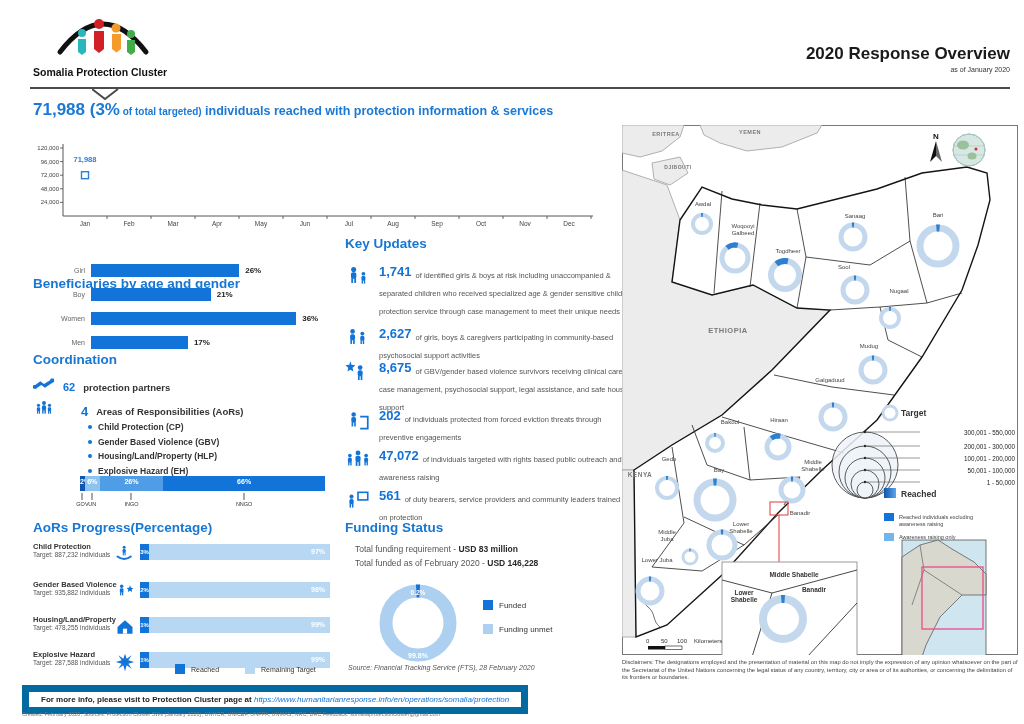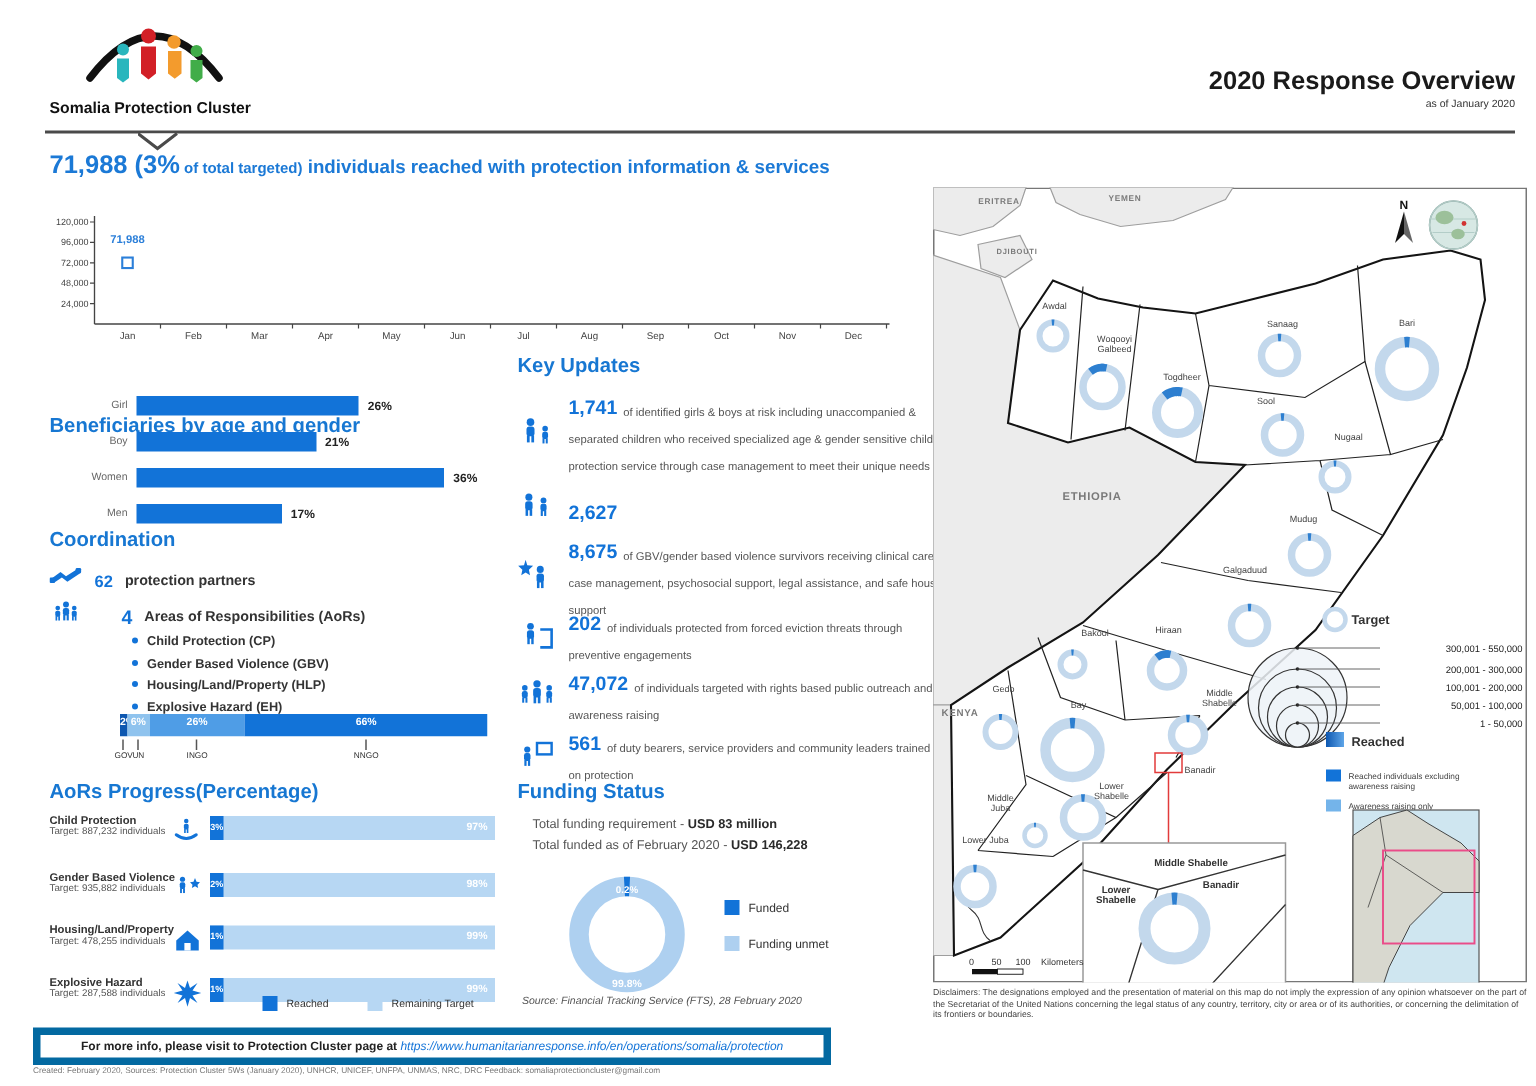--- a/index.html
+++ b/index.html
@@ -37,30 +37,30 @@
   .aor-row { position:absolute; left:0; width:300px; height:30px; }
   .aor-name { font-size:7.5px; font-weight:bold; color:#333; }
   .aor-target { font-size:6.5px; color:#555; }
   .aor-bar { position:absolute; left:107px; top:2px; width:190px; height:16px; background:#b7d7f3; }
   .aor-reached { position:absolute; left:0; top:0; height:16px; background:#1273d8; color:#fff; font-size:6px; font-weight:bold; text-align:center; line-height:16px; }
   .aor-rem { position:absolute; right:5px; top:0; height:16px; line-height:16px; color:#fff; font-size:7px; font-weight:bold; }
   .aor-icon { position:absolute; left:82px; top:2px; }
   .legend-row { display:flex; align-items:center; gap:6px; font-size:7px; color:#333; }
   .sq { width:10px; height:10px; display:inline-block; }
   
-  .ku-item { position:absolute; display:flex; gap:8px; width:285px;align-items:center; }
+  .ku-item { position:absolute; display:flex; gap:8px; width:285px; }
   .ku-icon { flex:0 0 26px; }
   .ku-num { color:#1273d8; font-size:13px; font-weight:800; margin-right:4px; float:left; }
   .ku-text { font-size:7.5px; color:#555; line-height:9px; }
   
   .fund-line { font-size:8.5px; color:#555; }
   .fund-bold { font-weight:bold; color:#2a2a2a; }
   .fund-src { font-size:7px; font-style:italic; color:#555; }
   
-  .info-box { border:5px solid #0369a1; padding:3px 27px; font-size:8px; font-weight:bold; color:#222; white-space:nowrap; }
+  .info-box { border:7px solid #0369a1; padding:3px 12px; font-size:8px; font-weight:bold; color:#222; white-space:nowrap; }
   .info-link { color:#1273d8; font-style:italic; font-weight:normal; text-decoration:none; }
   .credits { font-size:5.5px; color:#777; }
   .disclaimer { font-size:5.8px; color:#444; line-height:7.5px; }
   svg text { font-family:"Liberation Sans", sans-serif; }
 </style>
 </head>
 <body>
 
 <div class="page">
 
@@ -335,21 +335,21 @@
               <circle cx="7" cy="5" r="2.16"></circle>
               <rect x="4.720000000000001" y="7.52" width="4.56" height="5.52" rx="1.68"></rect>
               <rect x="4.96" y="12.44" width="1.56" height="4.08"></rect>
               <rect x="7.48" y="12.44" width="1.56" height="4.08"></rect>
               <circle cx="16" cy="7" r="1.8"></circle>
               <rect x="14.1" y="9.1" width="3.8" height="4.6" rx="1.4"></rect>
               <rect x="14.3" y="13.2" width="1.3" height="3.4"></rect>
               <rect x="16.4" y="13.2" width="1.3" height="3.4"></rect>
             </g>
           </svg></span>
-        <div><span class="ku-num">2,627</span></div>
+        <div><span class="ku-num">2,627</span><span class="ku-text">of girls, boys &amp; caregivers participating in community-based psychosocial support activities</span></div>
       </div>
       <div class="ku-item" style="top:122px">
         <span class="ku-icon"><svg width="26" height="26" viewBox="0 0 24 24">
             <g fill="#1273d8">
               <polygon points="5,1 6,4.4 9.6,4.8 7,7.2 7.7,10.6 5,8.9 2.3,10.6 3,7.2 0.4,4.8 4,4.4"></polygon>
               <circle cx="14" cy="7" r="2.16"></circle>
               <rect x="11.72" y="9.52" width="4.56" height="5.52" rx="1.68"></rect>
               <rect x="11.96" y="14.44" width="1.56" height="4.08"></rect>
               <rect x="14.48" y="14.44" width="1.56" height="4.08"></rect>
             </g>

